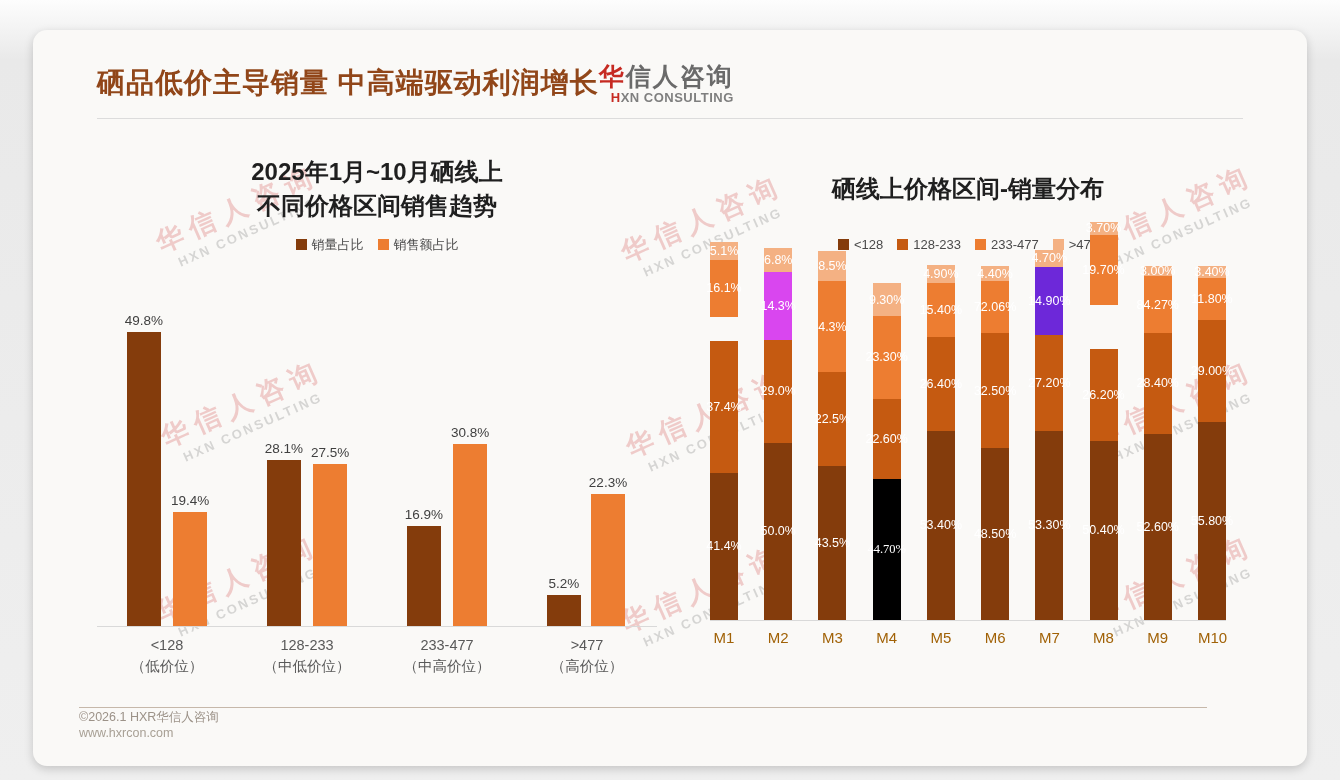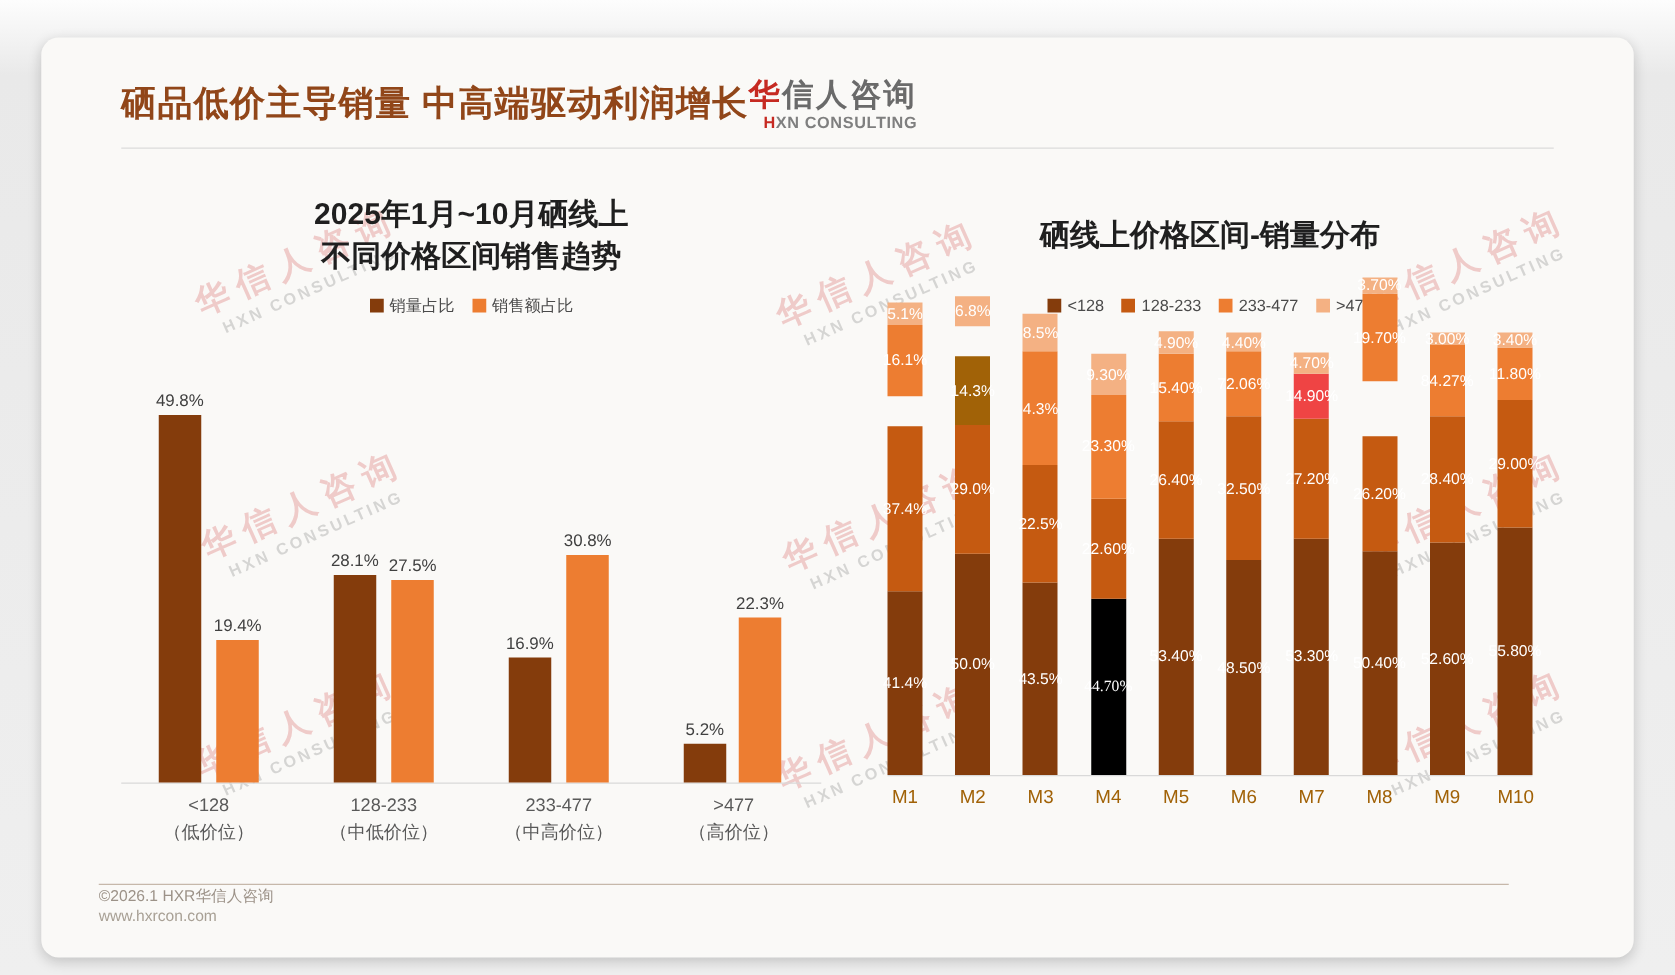--- a/index.html
+++ b/index.html
@@ -238,21 +238,21 @@
               <div class="seg-label">5.1%</div>
             </div>
           </div>
           <div class="stack">
             <div class="seg" style="height: 177px; background: rgb(132, 60, 12);">
               <div class="seg-label">50.0%</div>
             </div>
             <div class="seg" style="height: 102.7px; background: rgb(197, 90, 17);">
               <div class="seg-label">29.0%</div>
             </div>
-            <div class="seg" style="height: 55px; background: #a16207; margin-top: 24px;">
+            <div class="seg" style="height: 68px; background: #d946ef;">
               <div class="seg-label">14.3%</div>
             </div>
             <div class="seg" style="height: 24.1px; background: rgb(244, 177, 131);">
               <div class="seg-label">6.8%</div>
             </div>
           </div>
           <div class="stack">
             <div class="seg" style="height: 154px; background: rgb(132, 60, 12);">
               <div class="seg-label">43.5%</div>
             </div>
@@ -308,21 +308,21 @@
               <div class="seg-label">4.40%</div>
             </div>
           </div>
           <div class="stack">
             <div class="seg" style="height: 188.7px; background: rgb(132, 60, 12);">
               <div class="seg-label">53.30%</div>
             </div>
             <div class="seg" style="height: 96.3px; background: rgb(197, 90, 17);">
               <div class="seg-label">27.20%</div>
             </div>
-            <div class="seg" style="height: 36px; background: #ef4444;">
+            <div class="seg" style="height: 68px; background: #6d28d9;">
               <div class="seg-label">14.90%</div>
             </div>
             <div class="seg" style="height: 16.6px; background: rgb(244, 177, 131);">
               <div class="seg-label">4.70%</div>
             </div>
           </div>
           <div class="stack">
             <div class="seg" style="height: 178.4px; background: rgb(132, 60, 12);">
               <div class="seg-label">50.40%</div>
             </div>

